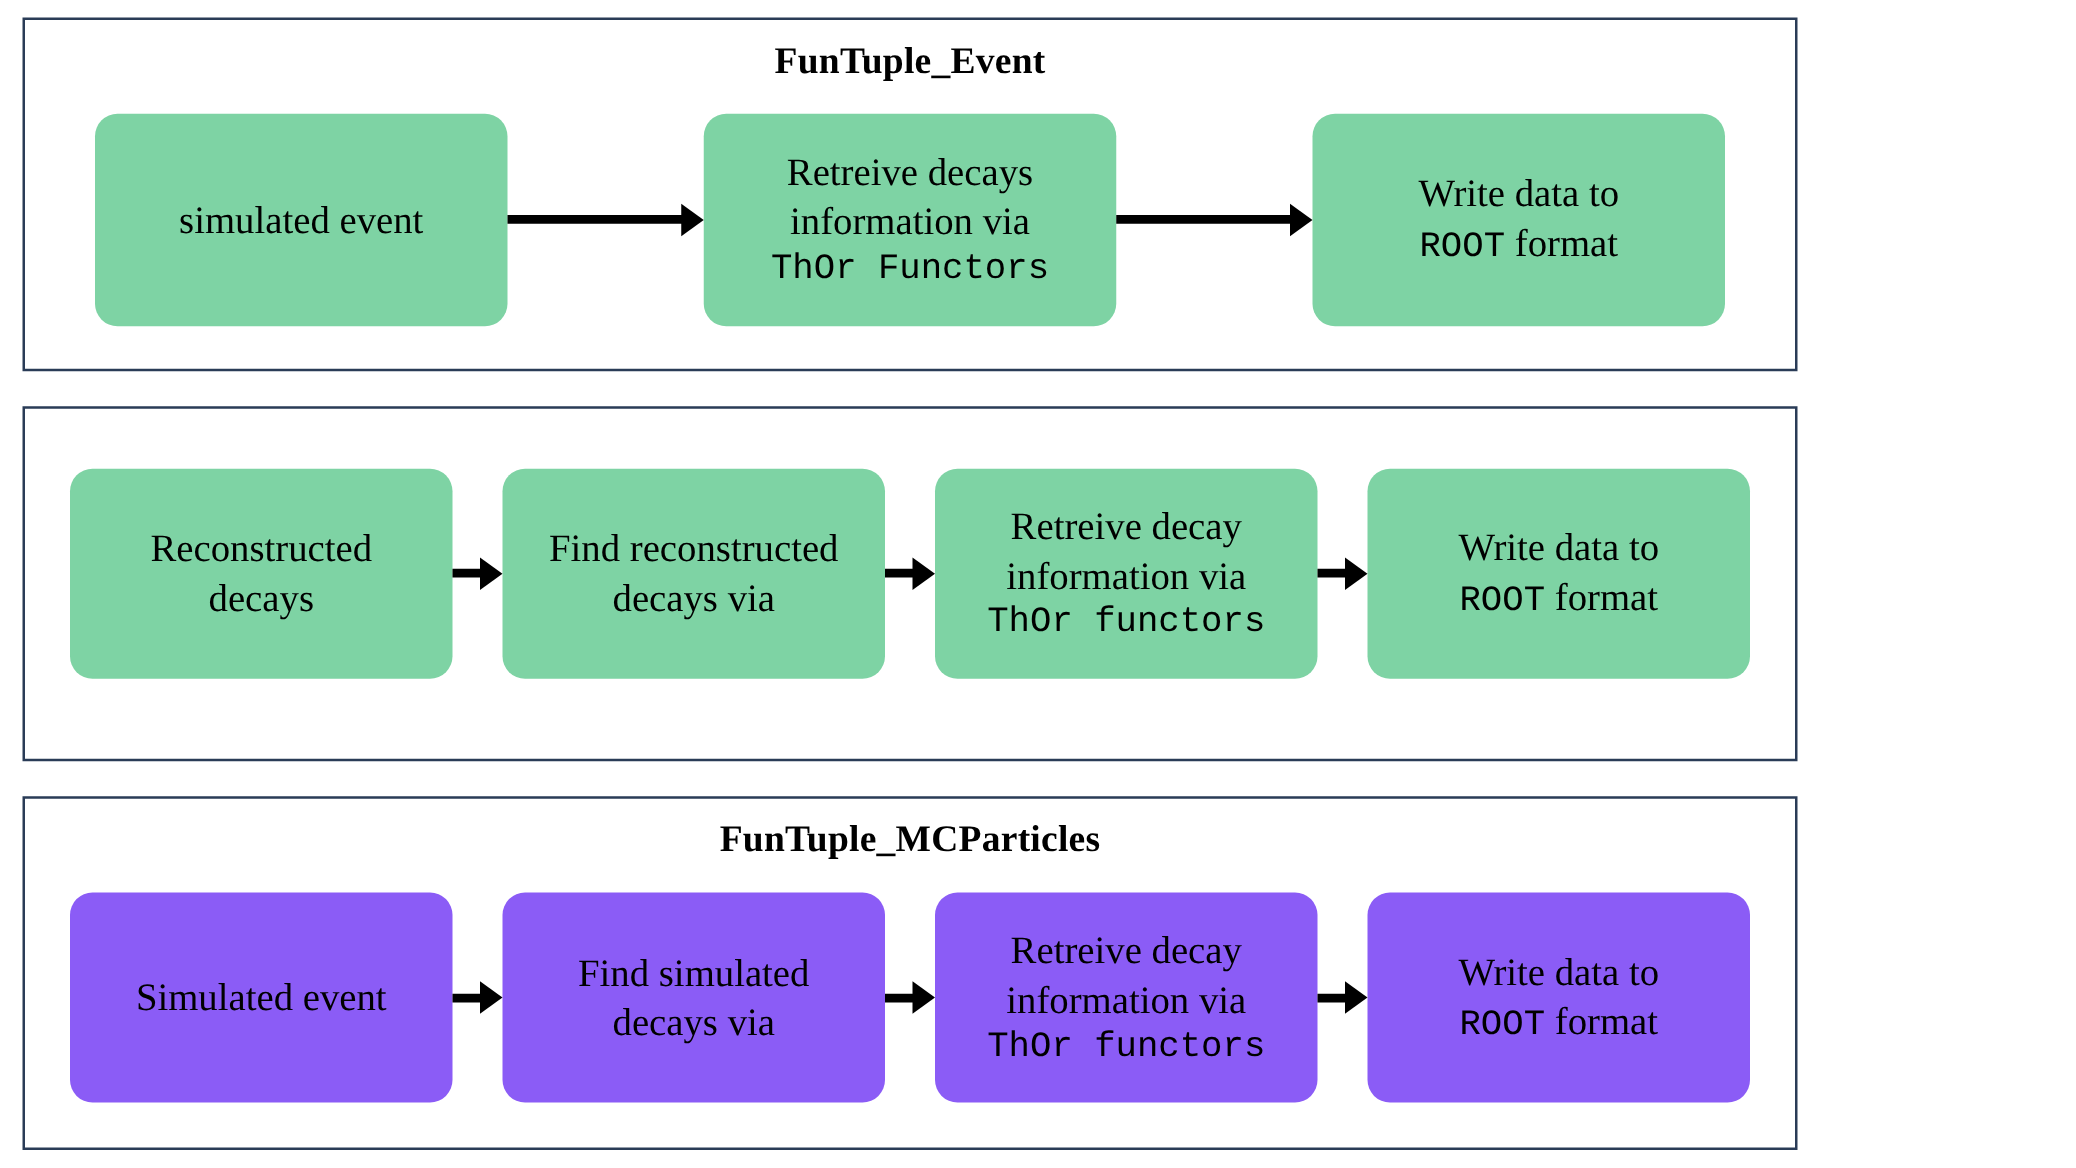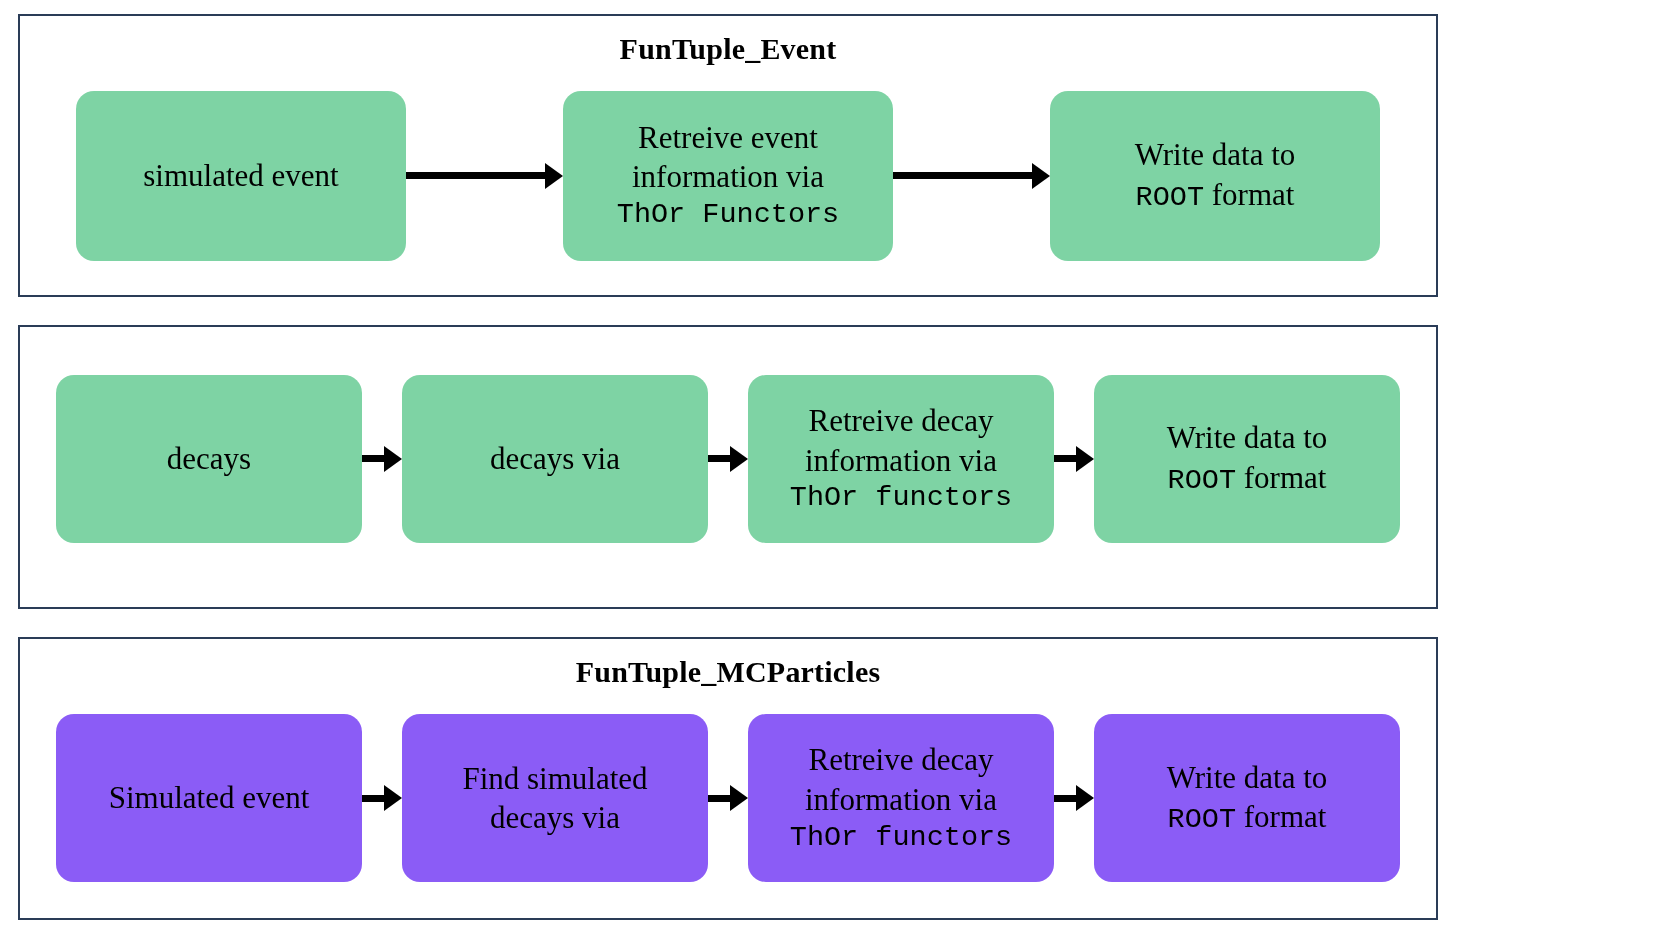--- a/index.html
+++ b/index.html
@@ -125,44 +125,46 @@
       <div class="panel-title">FunTuple_Event</div>
       <div class="flow cols3">
         <div class="node green">
           <span class="ln">simulated event</span>
         </div>
         <div class="arrow">
           <div class="shaft"></div>
           <div class="head"></div>
         </div>
         <div class="node green">
-          <span class="ln">Retreive event</span>
+          <span class="ln">Retreive decays</span>
           <span class="ln">information via</span>
           <span class="ln mono">ThOr Functors</span>
         </div>
         <div class="arrow">
           <div class="shaft"></div>
           <div class="head"></div>
         </div>
         <div class="node green">
           <span class="ln">Write data to</span>
           <span class="ln"><span class="mono">ROOT</span><span> format</span></span>
         </div>
       </div>
     </div>
     <div class="panel">
       <div class="flow cols4">
         <div class="node green">
+          <span class="ln">Reconstructed</span>
           <span class="ln">decays</span>
         </div>
         <div class="arrow">
           <div class="shaft"></div>
           <div class="head"></div>
         </div>
         <div class="node green">
+          <span class="ln">Find reconstructed</span>
           <span class="ln">decays via</span>
         </div>
         <div class="arrow">
           <div class="shaft"></div>
           <div class="head"></div>
         </div>
         <div class="node green">
           <span class="ln">Retreive decay</span>
           <span class="ln">information via</span>
           <span class="ln mono">ThOr functors</span>

